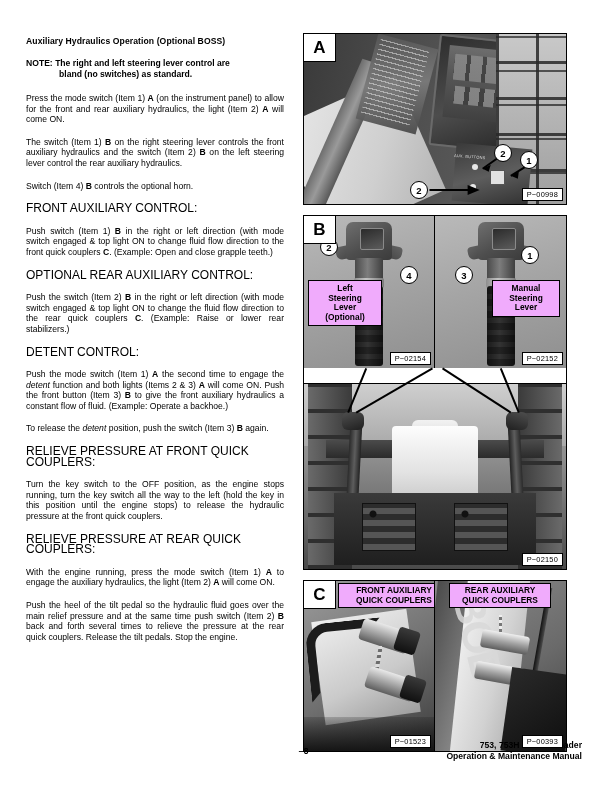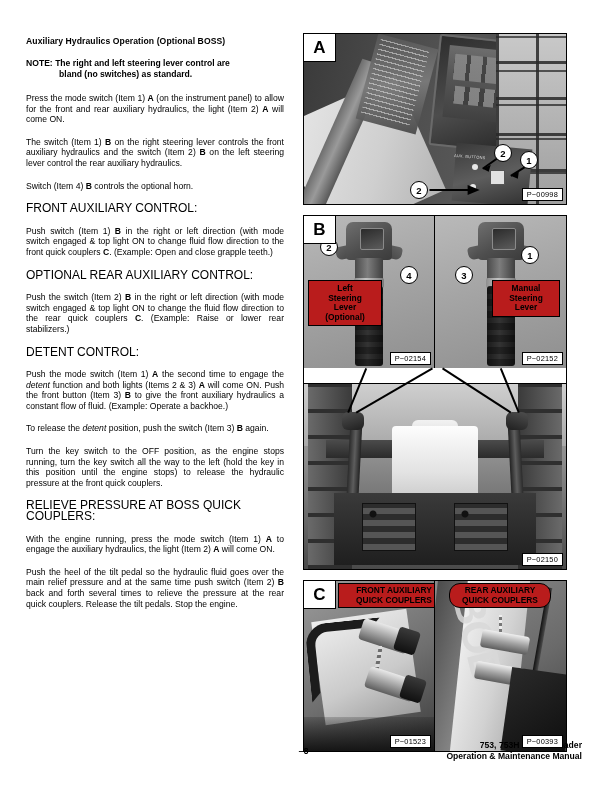--- a/index.html
+++ b/index.html
@@ -111,21 +111,21 @@
     border: 1.4px solid #000;
     font-size: 9.5px;
     font-weight: bold;
     display: flex;
     align-items: center;
     justify-content: center;
     z-index: 35;
   }
   .cap-box {
     position: absolute;
-    background: #b91c1c;
+    background: #f0abfc;
     border: 1.3px solid #000;
     font-size: 8.4px;
     font-weight: bold;
     line-height: 9.6px;
     text-align: center;
     padding: 3px 5px;
     z-index: 38;
   }
 
   
@@ -490,24 +490,25 @@
   <div class="sub-head">OPTIONAL REAR AUXILIARY CONTROL:</div>
 
   <p class="para"><span>Push the switch (Item 2) </span><b>B</b><span> in the right or left direction (with mode switch engaged &amp; top light ON to change the fluid flow direction to the rear quick couplers </span><b>C</b><span>. (Example: Raise or lower rear stabilizers.)</span></p>
 
   <div class="sub-head">DETENT CONTROL:</div>
 
   <p class="para"><span>Push the mode switch (Item 1) </span><b>A</b><span> the second time to engage the </span><i>detent</i><span> function and both lights (Items 2 &amp; 3) </span><b>A</b><span> will come ON. Push the front button (Item 3) </span><b>B</b><span> to give the front auxiliary hydraulics a constant flow of fluid. (Example: Operate a backhoe.)</span></p>
 
   <p class="para"><span>To release the </span><i>detent</i><span> position, push the switch (Item 3) </span><b>B</b><span> again.</span></p>
 
+  <div class="sub-head">RELIEVE PRESSURE AT FRONT QUICK COUPLERS:</div>
 
   <p class="para">Turn the key switch to the OFF position, as the engine stops running, turn the key switch all the way to the left (hold the key in this position until the engine stops) to release the hydraulic pressure at the front quick couplers.</p>
 
-  <div class="sub-head">RELIEVE PRESSURE AT BOSS QUICK COUPLERS:</div>
+  <div class="sub-head">RELIEVE PRESSURE AT REAR QUICK COUPLERS:</div>
 
   <p class="para"><span>With the engine running, press the mode switch (Item 1) </span><b>A</b><span> to engage the auxiliary hydraulics, the light (Item 2) </span><b>A</b><span> will come ON.</span></p>
 
   <p class="para"><span>Push the heel of the tilt pedal so the hydraulic fluid goes over the main relief pressure and at the same time push switch (Item 2) </span><b>B</b><span> back and forth several times to relieve the pressure at the rear quick couplers. Release the tilt pedals. Stop the engine.</span></p>
 
 </div>
 
 <div class="fig-col">
 
   <div class="panel" id="panel-a">
@@ -648,21 +649,21 @@
       <div class="c2-bg"></div>
       <div class="c2-stripe"></div>
       <div class="c2-panel"></div>
       <div class="c2-logo">BOB</div>
       <div class="c2-chain"></div>
       <div class="c2-coup1"></div>
       <div class="c2-coup2"></div>
       <div class="c2-rod"></div>
       <div class="c2-dark"></div>
 
-      <div class="cap-box" style="left:14px; top:2px; width:92px; padding:2px 4px;border-radius:11px;">
+      <div class="cap-box" style="left:14px; top:2px; width:92px; padding:2px 4px;">
         <span>REAR AUXILIARY</span><br>
         <span>QUICK COUPLERS</span>
       </div>
 
       <div class="photo-id">P−00393</div>
     </div>
 
     <div class="panel-letter">C</div>
   </div>
 

